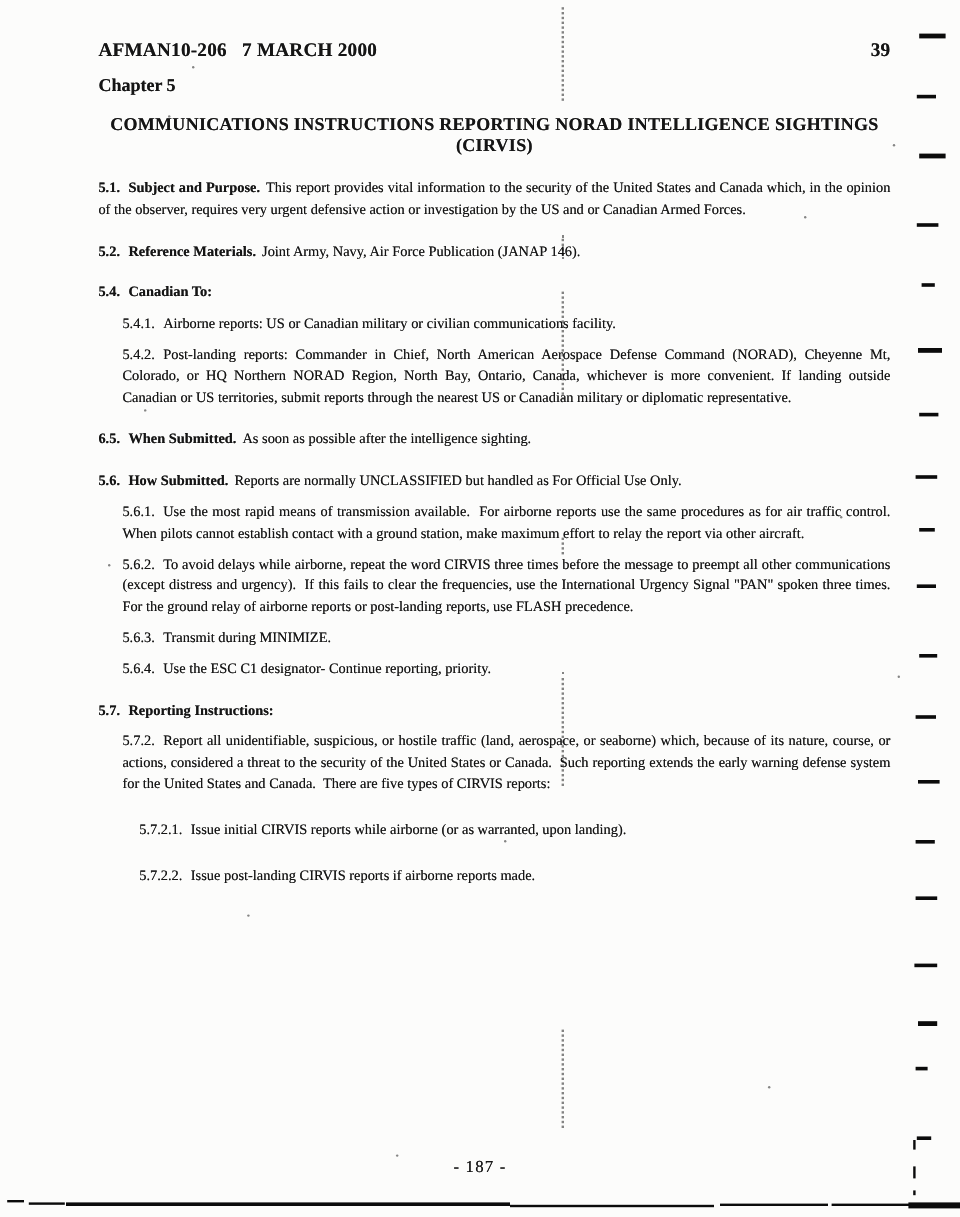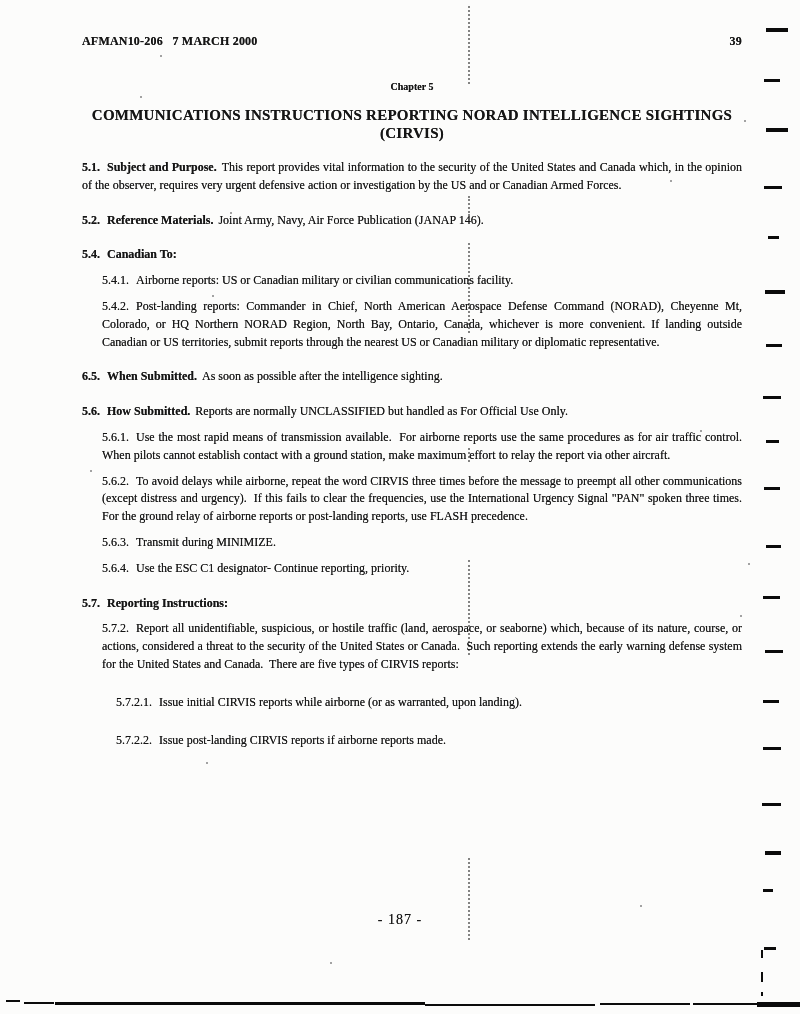--- a/index.html
+++ b/index.html
@@ -10,43 +10,43 @@
     color:#151515;
   }
   .page{
     position:absolute;inset:0;
     padding:34px 58px 0 82px;
     box-sizing:border-box;
   }
   .scan-text{ text-shadow:0 0 .5px rgba(25,25,25,.75); }
   .hdr{
     display:flex;justify-content:space-between;align-items:baseline;
-    font-weight:bold;font-size:12px;letter-spacing:.2px;
+    font-weight:bold;font-size:16px;letter-spacing:.2px;
   }
   .hdr .doc-id{ white-space:pre; }
   .chapter{
-    text-align:center;font-weight:bold;font-size:10px;margin-top:32px;
+    font-weight:bold;font-size:15px;margin-top:12px;
   }
   .title{
     text-align:center;font-weight:bold;font-size:15px;line-height:18px;
     letter-spacing:.25px;margin-top:14px;
   }
   #sections{ margin-top:7px; }
   .para{
     font-size:12px;line-height:17.8px;text-align:justify;margin:0;
   }
   .para .txt{ white-space:pre-wrap; }
   .level0{ margin-top:17px; }
   .level1{ margin-top:8px;padding-left:20px; }
   .level2{ margin-top:20px;padding-left:34px; }
   .bold{ font-weight:bold; }
   .num{ margin-right:7px; }
   .lbl{ margin-right:5px; }
   .pg-footer{
-    position:absolute;left:0;right:0;top:912px;text-align:center;
+    position:absolute;left:0;right:0;top:966px;text-align:center;
     font-size:14px;letter-spacing:1px;
   }
   
   .artifact{ position:absolute;background:#0b0b0b; }
   .crease{
     position:absolute;width:0;border-left:2px dotted rgba(10,10,10,.5);
     left:468px;
   }
   .noise-dot{ position:absolute;width:2px;height:2px;background:#222;opacity:.55;border-radius:1px; }
 </style>

